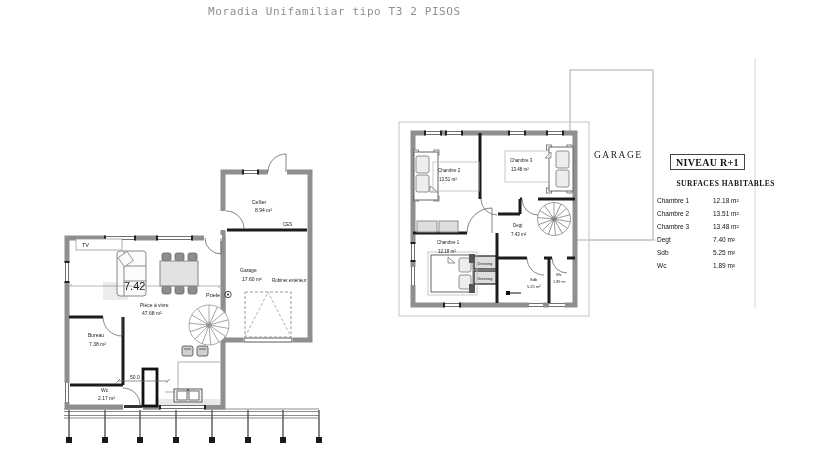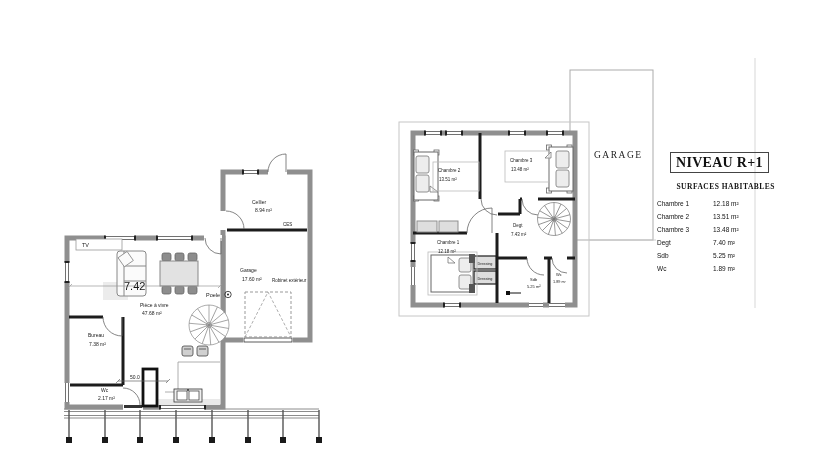--- a/index.html
+++ b/index.html
@@ -6,33 +6,34 @@
   #stage{position:relative;width:840px;height:450px;background:#ffffff;overflow:hidden;
          font-family:"Liberation Sans",sans-serif;}
   #plan-title{position:absolute;left:208px;top:5px;font-family:"DejaVu Sans Mono",monospace;
               font-size:11px;letter-spacing:0.6px;color:#8f8f8f;white-space:nowrap;}
   svg text{font-family:"Liberation Sans",sans-serif;fill:#1a1a1a;}
   svg text.serif{font-family:"Liberation Serif",serif;}
   
   #legend{position:absolute;left:655px;top:152px;width:120px;color:#111;}
   #legend .niveau-box{display:inline-block;margin-left:15px;border:1px solid #444;
       padding:2px 5px 1px 5px;font-family:"Liberation Serif",serif;font-weight:600;
-      font-size:14px;letter-spacing:0.3px;white-space:nowrap;}
+      font-size:10px;letter-spacing:0.3px;white-space:nowrap;}
   #legend .subtitle{margin-top:9px;margin-left:6px;font-family:"Liberation Serif",serif;
       font-weight:600;font-size:7.5px;letter-spacing:0.5px;white-space:nowrap;text-align:right;}
   #legend .rows{margin-top:9px;margin-left:2px;}
   #legend .row{display:flex;width:94px;margin-bottom:6px;font-size:6.5px;line-height:7px;}
   #legend .row .lbl{width:56px;flex:none;}
   #legend .row .val{flex:none;}
 </style>
 </head>
 <body>
 
 <div id="stage">
 
+  <div id="plan-title">Moradia Unifamiliar tipo T3 2 PISOS</div>
 
   <svg width="840" height="450" viewBox="0 0 840 450" style="position:absolute;left:0;top:0;">
 
     <g>
 
       <g stroke="#6f6f6f" stroke-width="0.8" fill="none">
         <line x1="64" y1="409" x2="319" y2="409"></line>
         <line x1="64" y1="411.5" x2="319" y2="411.5"></line>
         <line x1="64" y1="415.5" x2="319" y2="415.5"></line>
         <line x1="64" y1="418" x2="319" y2="418"></line>

